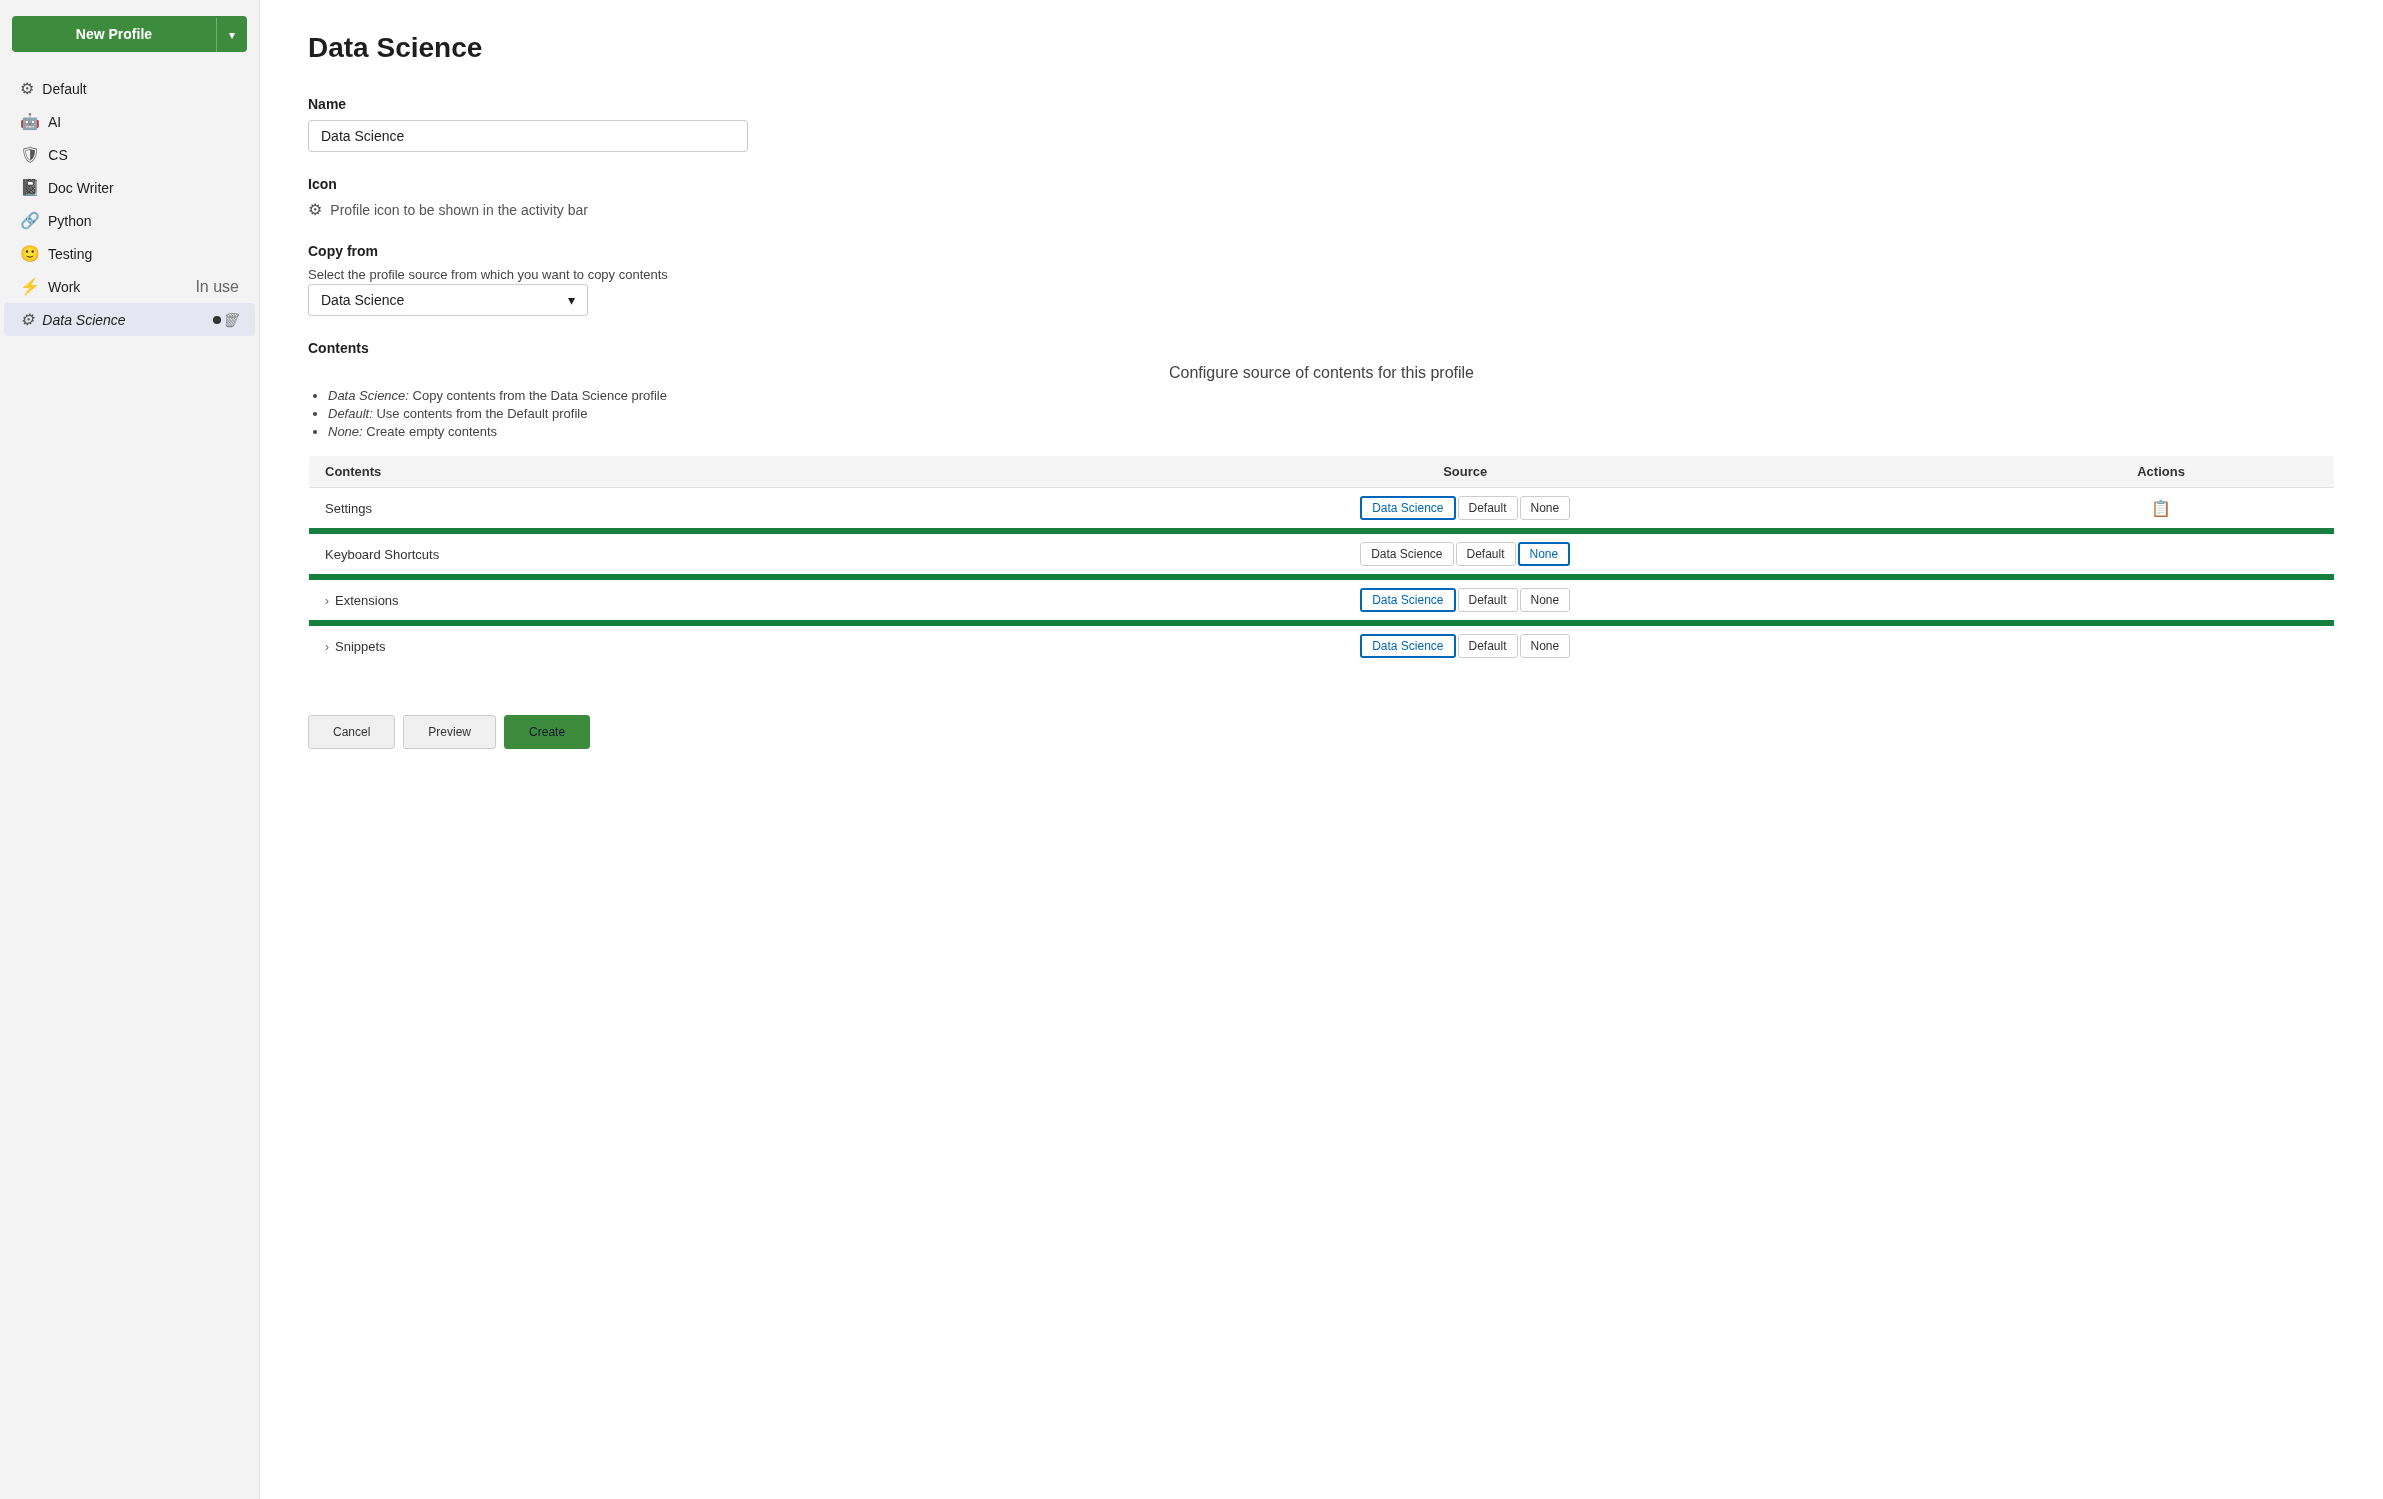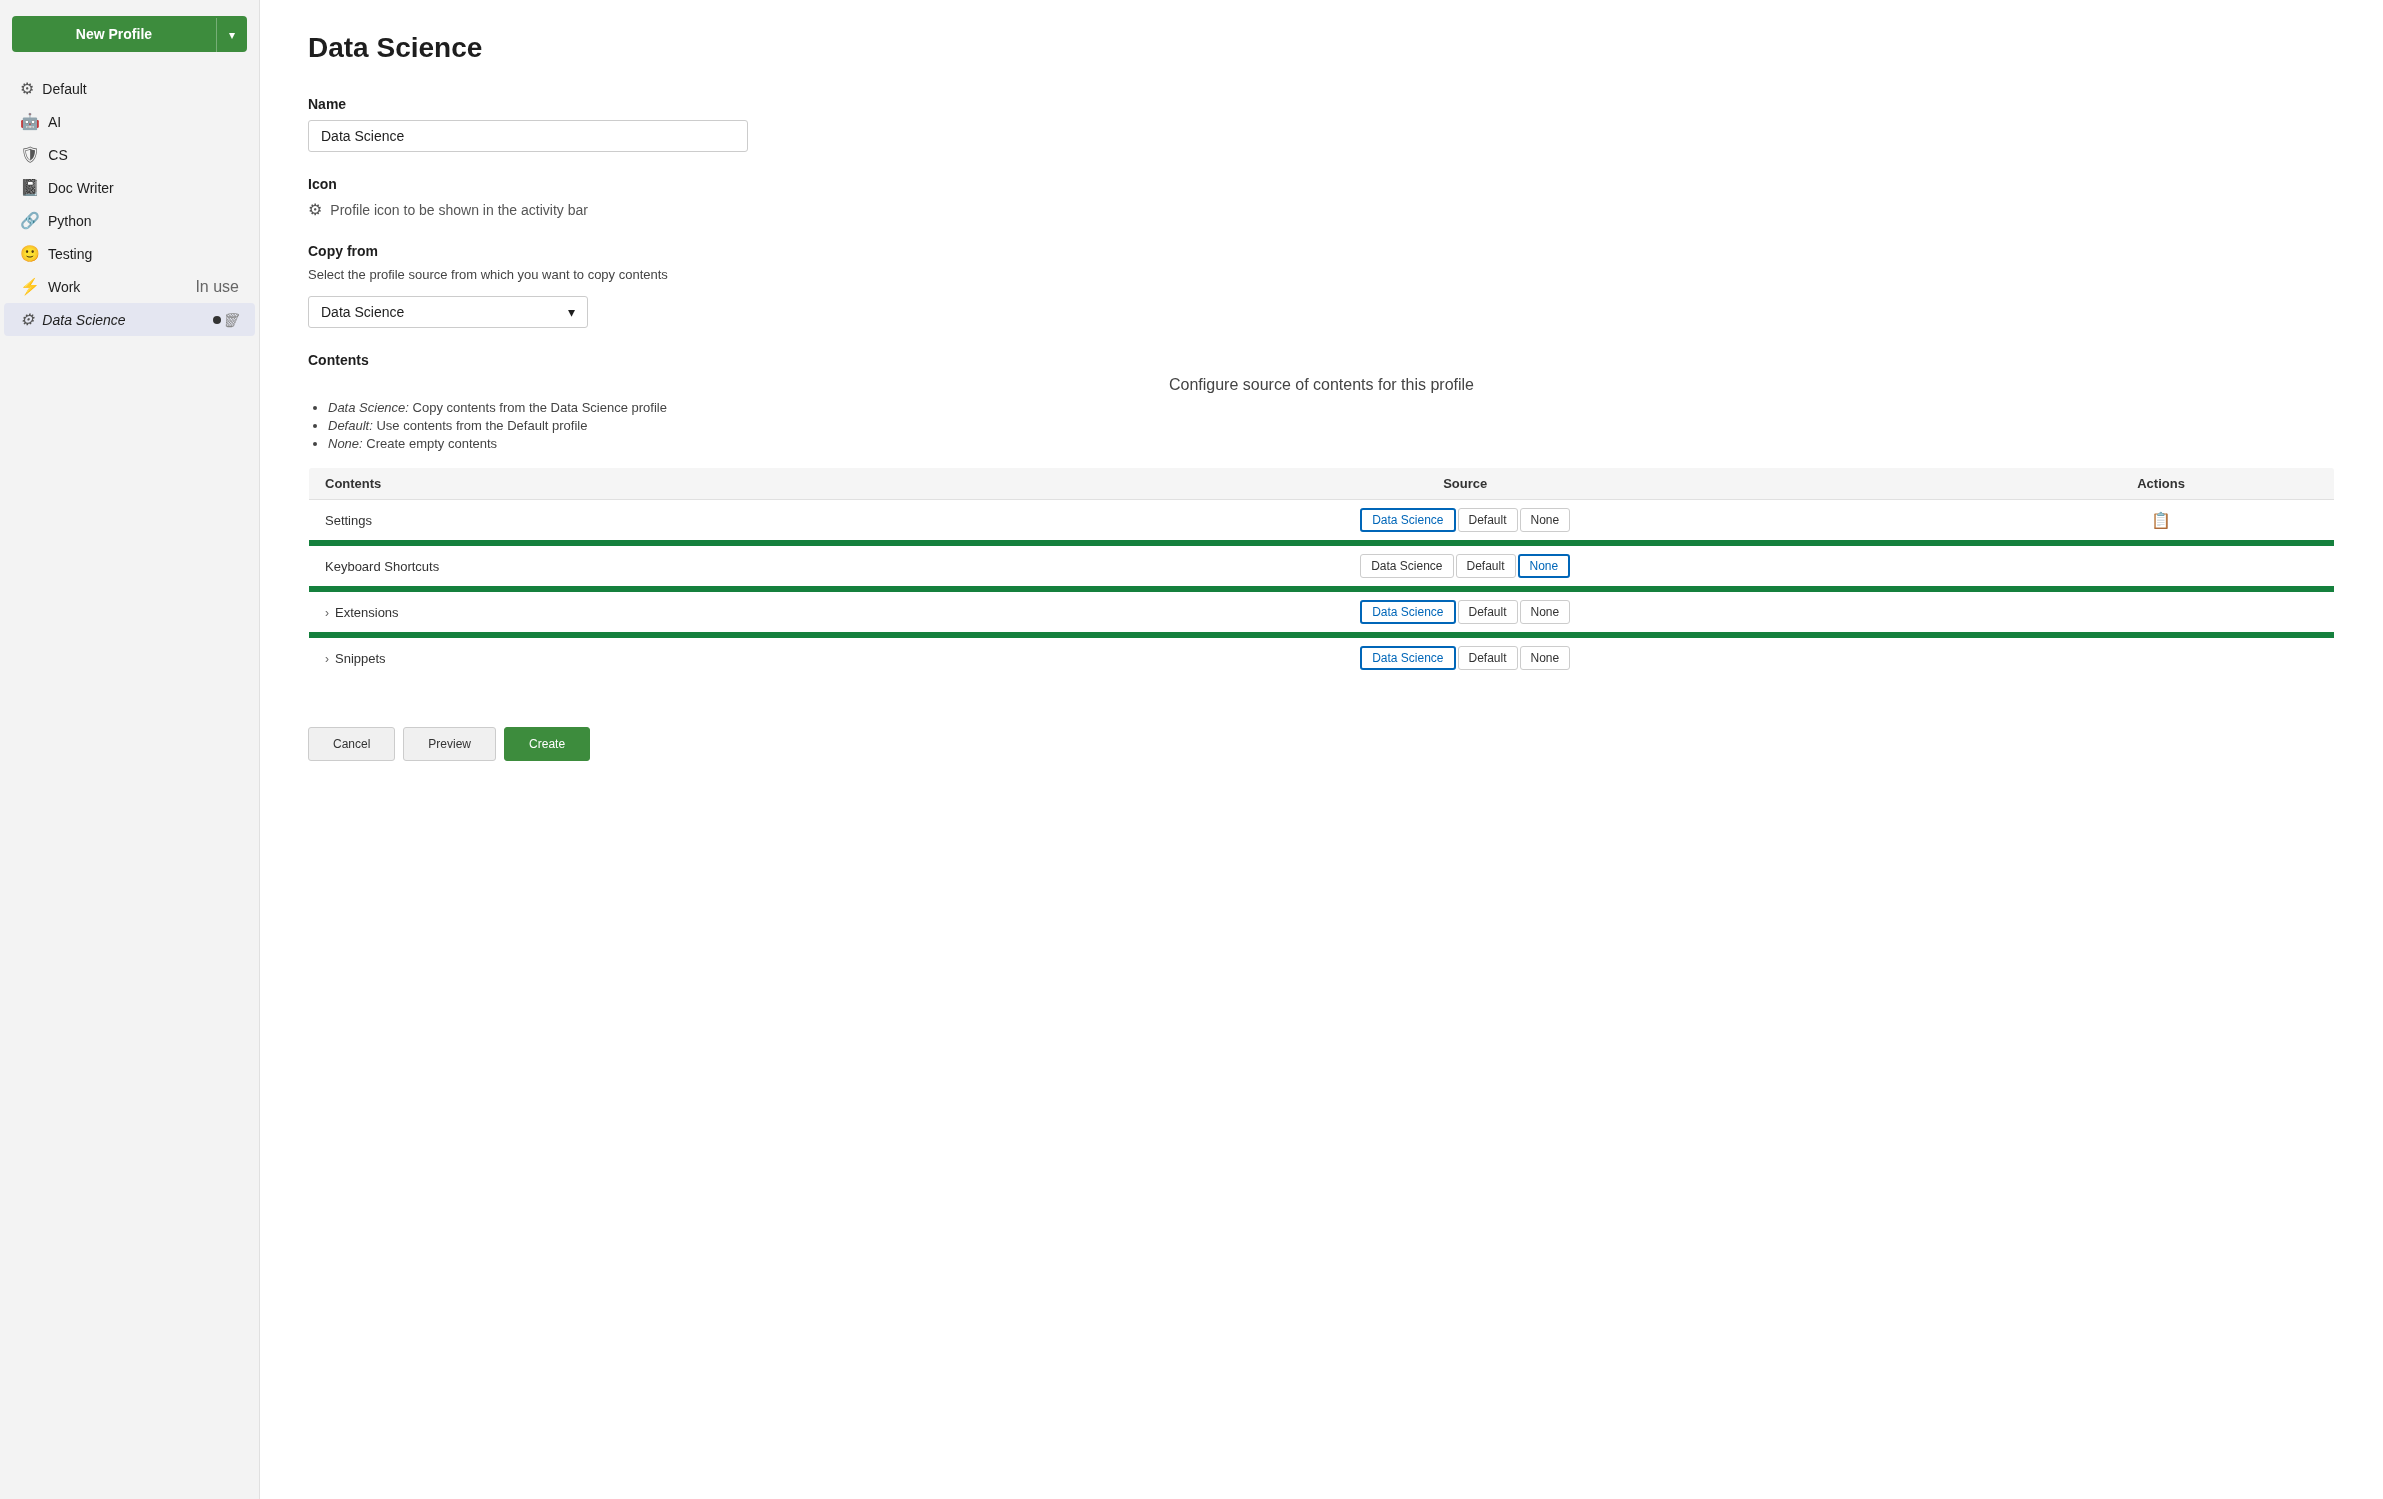--- a/index.html
+++ b/index.html
@@ -131,21 +131,21 @@
       color: #555;
       font-size: 14px;
       gap: 8px;
     }
     .copy-from-section {
       margin-bottom: 24px;
     }
     .copy-from-desc {
       font-size: 13px;
       color: #444;
-      margin-bottom: 14px;
+      margin-bottom: 2px;
     }
     .copy-from-select {
       display: flex;
       align-items: center;
       justify-content: space-between;
       width: 280px;
       padding: 7px 12px;
       border: 1px solid #ccc;
       border-radius: 3px;
       background: white;
@@ -251,21 +251,21 @@
       font-weight: 400;
     }
     .btn-secondary {
       background: #f0f0f0;
       border: 1px solid #ccc;
       color: #333;
     }
     .btn-primary {
       background: #3d8c3d;
       border: 1px solid #3d8c3d;
-      color: #ffffff;
+      color: #0f172a;
       font-weight: 500;
     }
   </style>
 </head>
 <body>
 
 <div class="sidebar">
   <button class="new-profile-btn">
     <span class="new-profile-label">New Profile</span>
     <span class="new-profile-chevron">▾</span>

